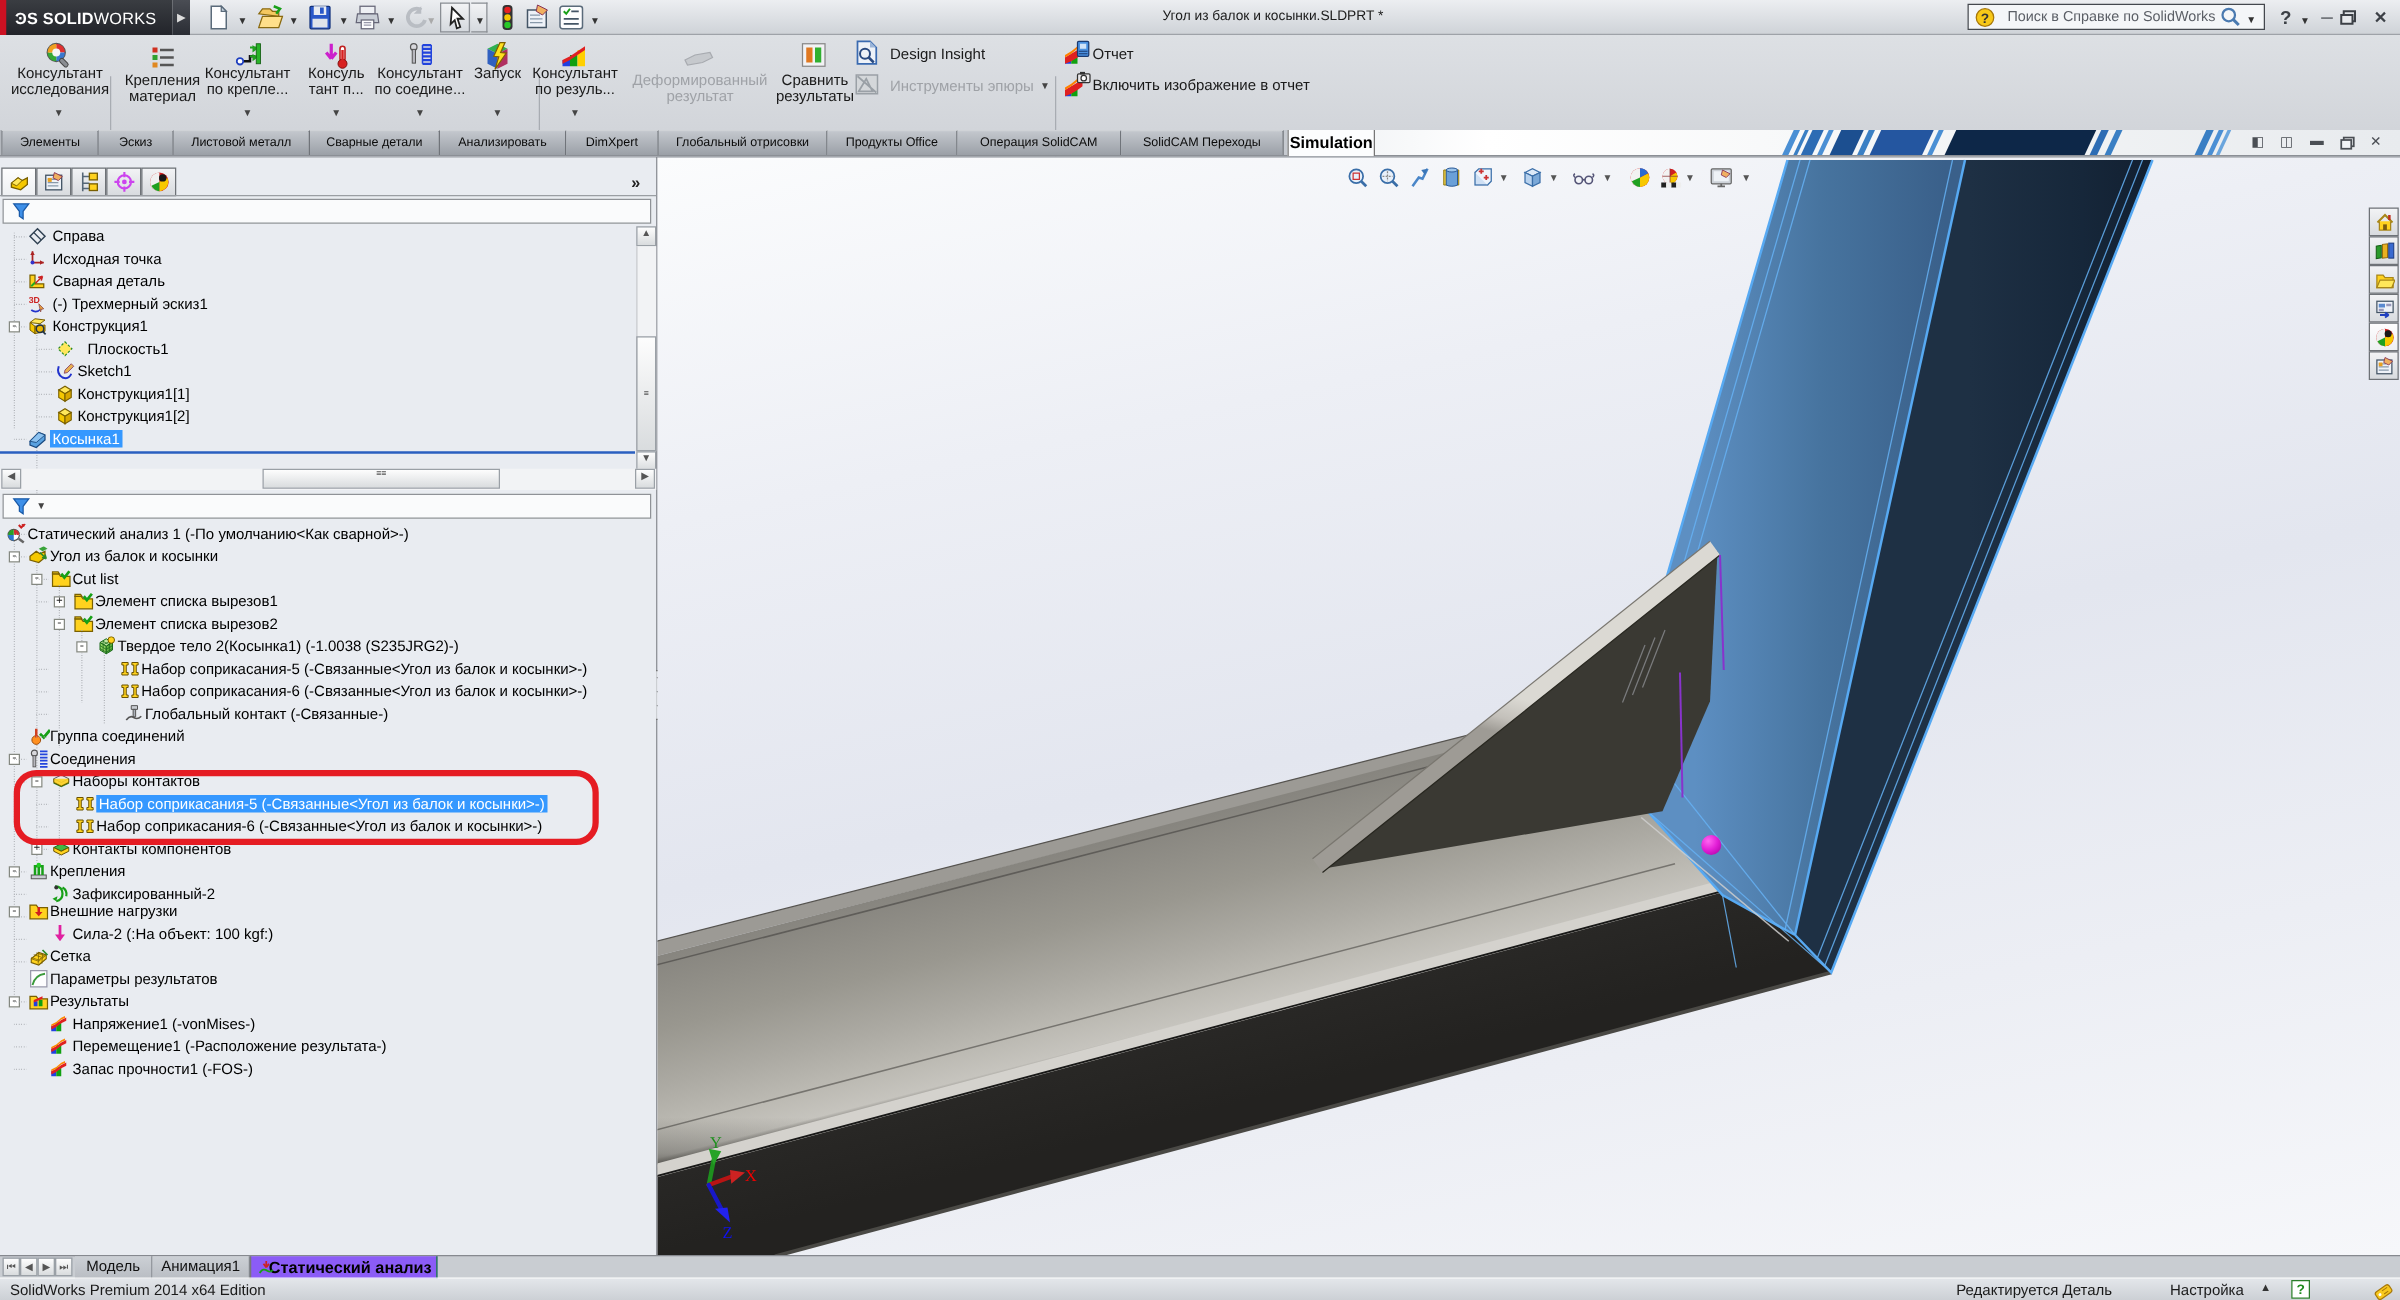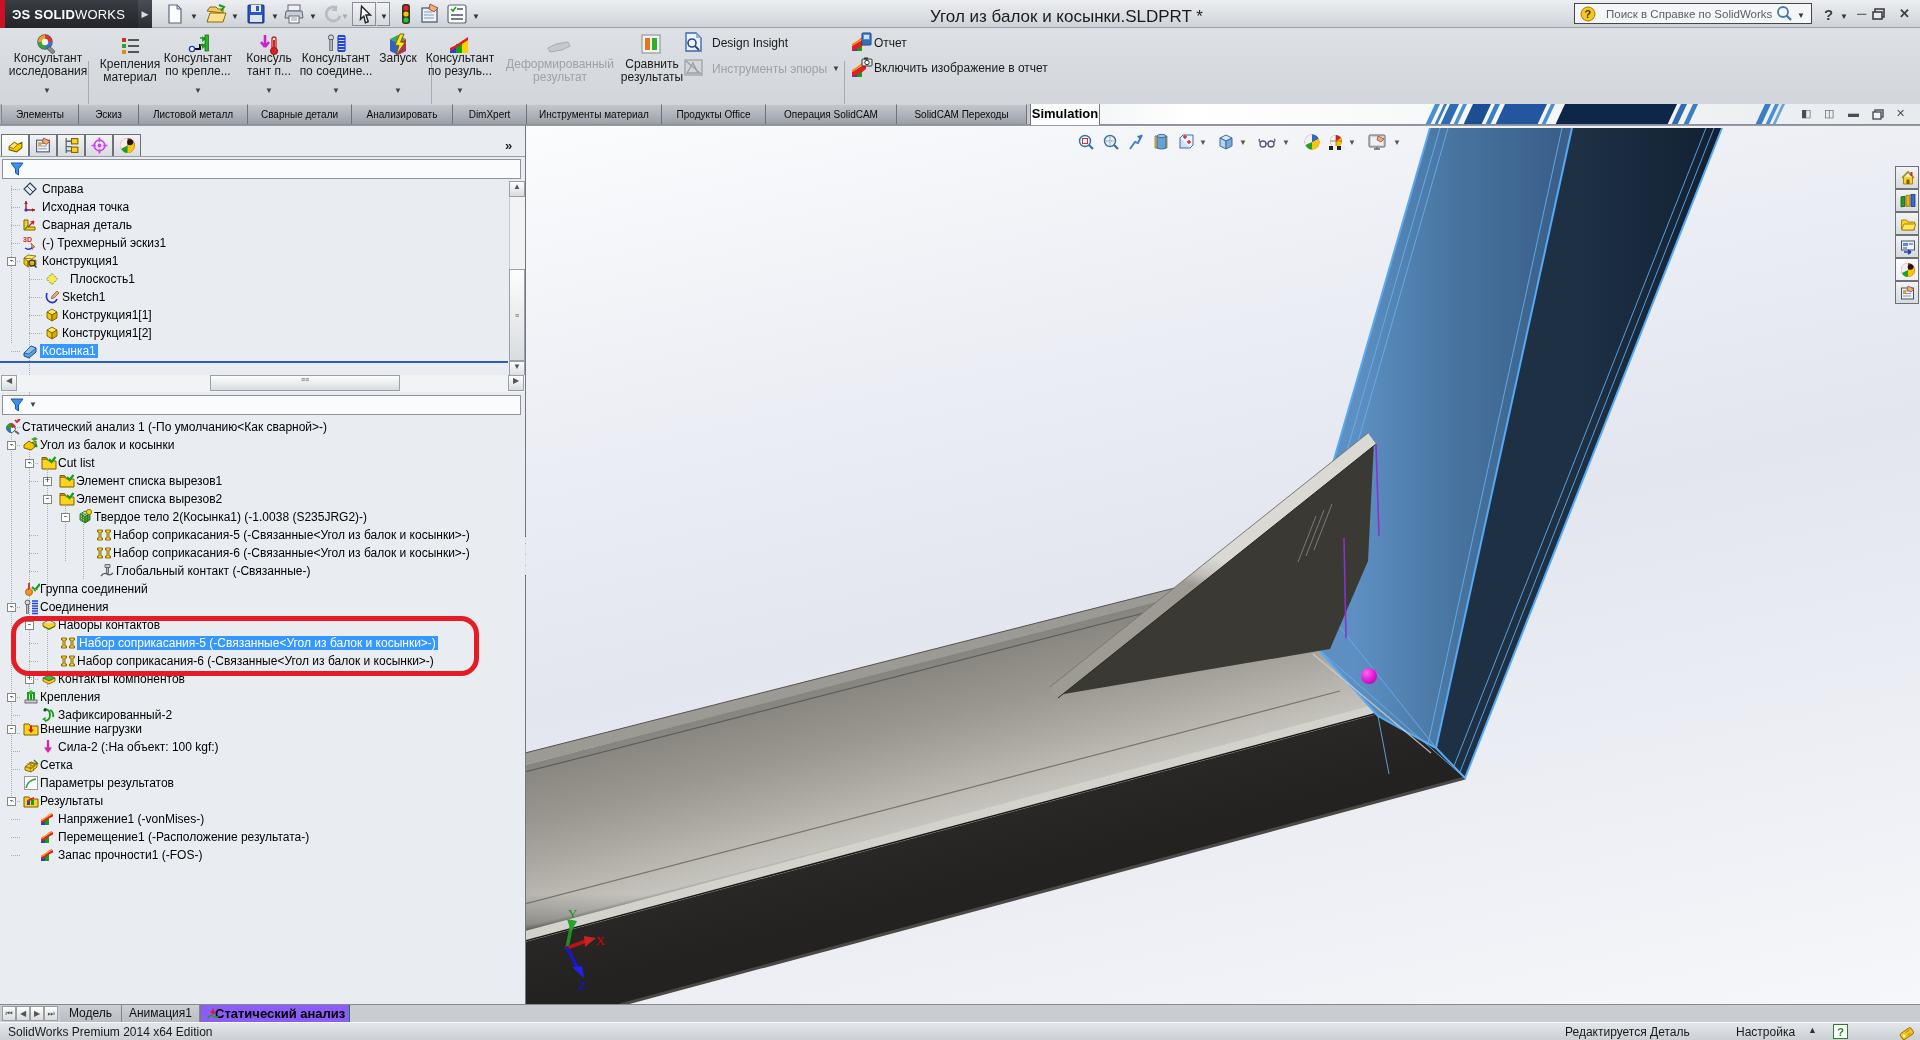--- a/index.html
+++ b/index.html
@@ -6,21 +6,21 @@
 body{position:relative;background:#d8dbe0;}
 .abs{position:absolute;}
 
 #titlebar{left:0;top:0;width:1920px;height:28px;background:linear-gradient(#eceef1,#cfd3d8);border-bottom:1px solid #9ea2a8;}
 #logo{left:0;top:0;width:138px;height:28px;background:linear-gradient(#3a3d42,#22242a);}
 #logored{left:0;top:0;width:5px;height:28px;background:#cc1122;}
 #logotxt{left:12px;top:7px;color:#fff;font-size:13px;font-weight:bold;letter-spacing:.2px;}
 #logoarr{left:138px;top:0;width:14px;height:28px;background:linear-gradient(#4a4d54,#2a2d34);color:#ddd;font-size:9px;line-height:28px;text-align:center;}
 .qat{top:3px;width:22px;height:22px;}
 .dd{top:12px;font-size:8px;color:#333;}
-#wtitle{left:930px;top:7px;font-size:17px;color:#1b1b1b;}
+#wtitle{left:930px;top:7px;font-size:11px;color:#1b1b1b;}
 #searchbox{left:1574px;top:3px;width:238px;height:21px;background:#f4f6f8;border:1px solid #44484e;}
 #searchtxt{left:1606px;top:8px;font-size:11.5px;color:#5b5f66;}
 .winglyph{top:6px;font-size:13px;color:#3c4046;font-weight:bold;}
 
 #ribbon{left:0;top:28px;width:1920px;height:76px;background:linear-gradient(#dde0e4,#d2d5da);}
 .rsep{top:33px;width:1px;height:64px;background:#a8acb2;}
 .rlabel{font-size:12px;color:#1a1a1a;text-align:center;line-height:13px;white-space:pre;}
 .rlabel.dis{color:#9fa2a7;}
 .rcaret{font-size:8px;color:#444;text-align:center;}
 .rsmall{font-size:12px;color:#1a1a1a;white-space:nowrap;}
@@ -266,21 +266,21 @@
   <div class="abs rsmall" style="left:874px;top:33px;">Включить изображение в отчет</div>
 </div>
 
 <div class="abs" id="cmtabs">
   <div class="abs cmtab first" style="left:1px;width:78px;">Элементы</div>
   <div class="abs cmtab" style="left:79px;width:60px;">Эскиз</div>
   <div class="abs cmtab" style="left:139px;width:109px;">Листовой металл</div>
   <div class="abs cmtab" style="left:248px;width:104px;">Сварные детали</div>
   <div class="abs cmtab" style="left:352px;width:101px;">Анализировать</div>
   <div class="abs cmtab" style="left:453px;width:74px;">DimXpert</div>
-  <div class="abs cmtab" style="left:527px;width:135px;">Инструменты материал</div>
+  <div class="abs cmtab" style="left:527px;width:135px;">Глобальный отрисовки</div>
   <div class="abs cmtab" style="left:662px;width:104px;">Продукты Office</div>
   <div class="abs cmtab" style="left:766px;width:131px;">Операция  SolidCAM</div>
   <div class="abs cmtab" style="left:897px;width:130px;">SolidCAM Переходы</div>
   <div class="abs" id="cmactive" style="left:1030px;width:70px;">Simulation</div>
   <svg class="abs" id="stripes" viewBox="0 0 380 20" preserveAspectRatio="none" style="width:380px;">
       <g transform="skewX(-25)">
         <rect x="10" y="0" width="5" height="30" fill="#4a8fd4"></rect>
         <rect x="19" y="0" width="3" height="30" fill="#3a7fc4"></rect>
         <rect x="25" y="0" width="9" height="30" fill="#2d6cb4"></rect>
         <rect x="38" y="0" width="4" height="30" fill="#4a8fd4"></rect>

